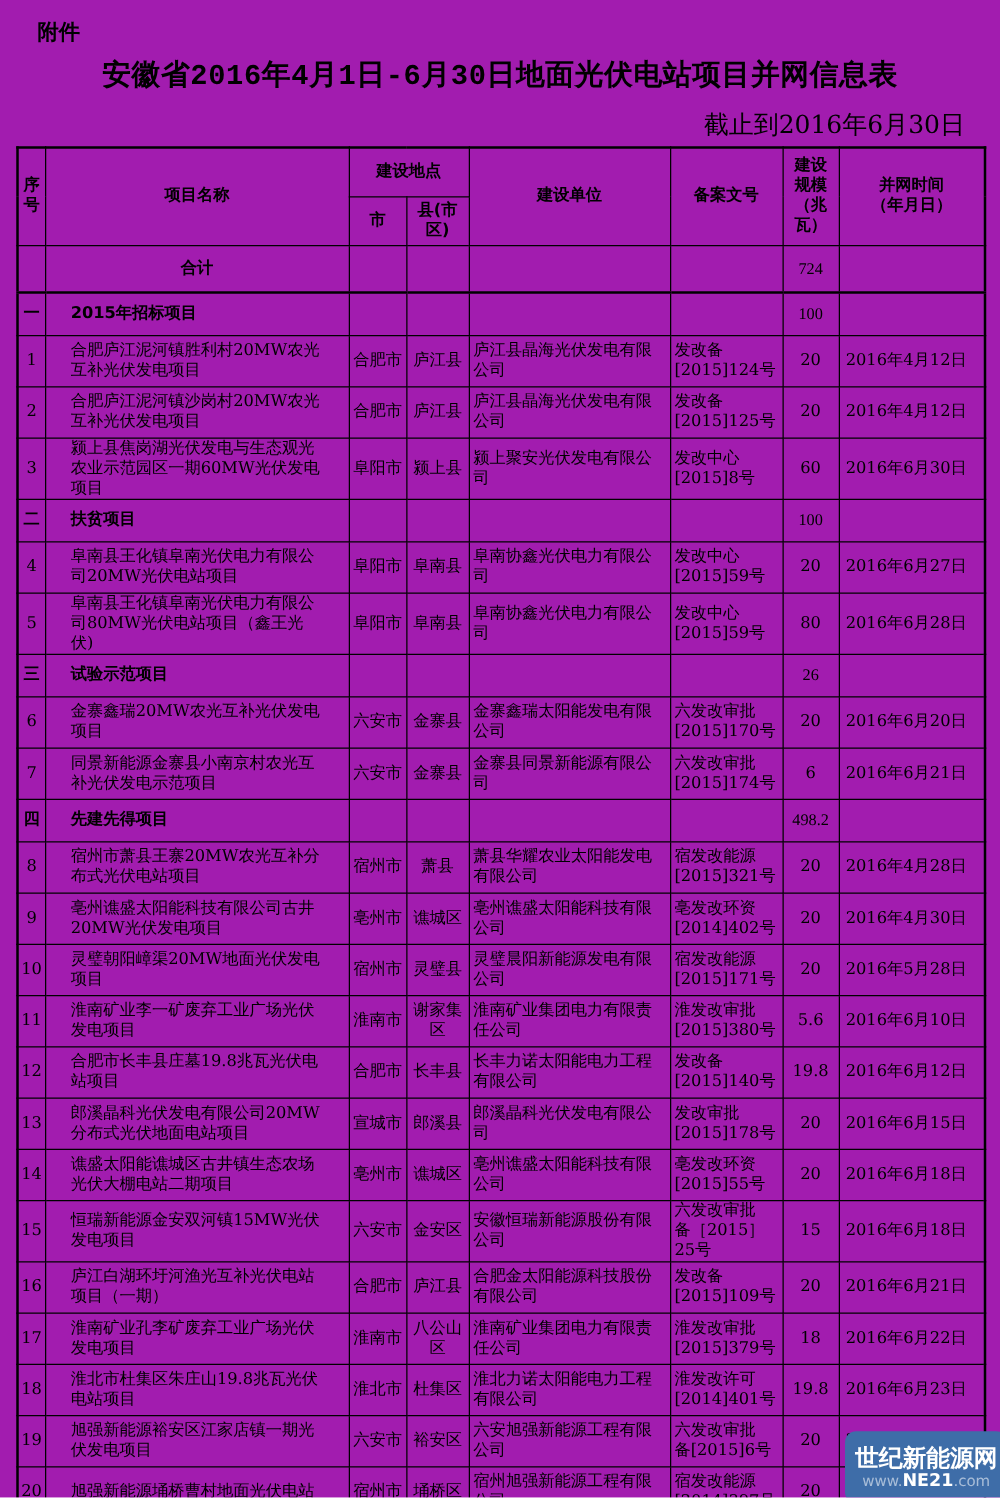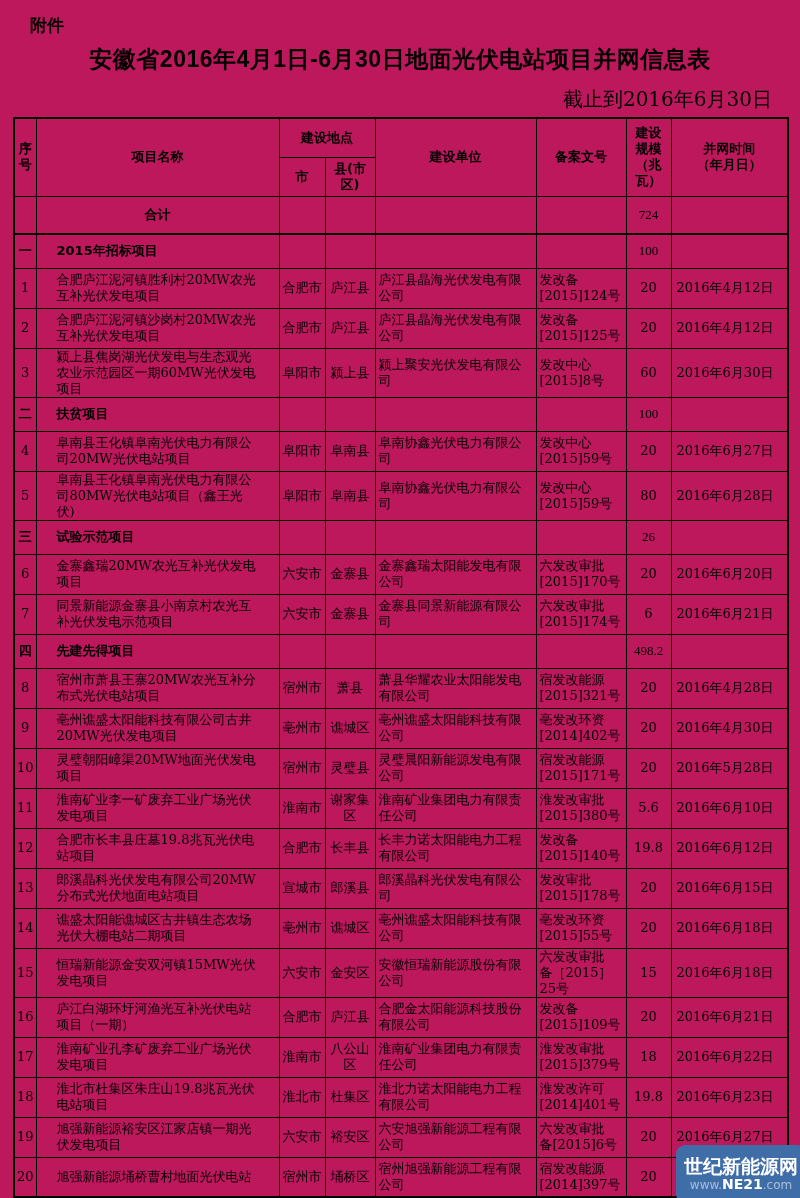--- a/index.html
+++ b/index.html
@@ -1,31 +1,31 @@
 <!DOCTYPE html>
 <html><head>
 <meta charset="utf-8">
 <style>
   * { margin:0; padding:0; box-sizing:border-box; }
   html,body { background:#ffffff; }
   .page {
     position:relative; width:800px; height:1198px;
-    background:#be185d; overflow:hidden;
+    background:#a21caf; overflow:hidden;
     font-family:"DejaVu Serif","Liberation Serif",serif;
     color:#000;
   }
   .attachment {
     position:absolute; left:30px; top:14px;
     font-family:"DejaVu Sans","Liberation Sans",sans-serif;
     font-weight:bold; font-size:17px;
   }
   .doc-title {
     position:absolute; left:0; top:44px; width:800px;
     text-align:center;
-    font-family:Liberation Sans, sans-serif;
+    font-family:Liberation Mono, monospace;
     font-weight:bold; font-size:23px; letter-spacing:0.5px;
   }
   .as-of {
     position:absolute; right:28px; top:86px;
     font-size:20px;
   }
   table.grid {
     position:absolute; left:13px; top:117px;
     width:774px; border-collapse:collapse; table-layout:fixed;
     border:2px solid #000;
@@ -42,21 +42,21 @@
     font-weight:bold; text-align:center; white-space:pre-line;
   }
   .cellbox {
     display:flex; align-items:center; height:100%;
     overflow:hidden; white-space:pre-line; word-break:break-all;
     padding:0 3px;
   }
   .c-center .cellbox { justify-content:center; text-align:center; padding:0 1px; }
   .c-left .cellbox { justify-content:flex-start; text-align:left; }
   td.c-name .cellbox { padding:0 20px; }
-  td.c-date .cellbox { white-space:nowrap; padding:0 5px; }
+  td.c-date .cellbox { white-space:nowrap; padding:12px 5px; }
   tr.r-item { height:40px; }
   tr.r-item td { height:40px; }
   tr.r-section { height:34px; }
   tr.r-section td {
     font-family:"DejaVu Sans","Liberation Sans",sans-serif;
     font-weight:bold;
   }
   tr.r-section td.c-scale, tr.r-total td.c-scale {
     font-family:Liberation Serif, serif; font-weight:normal;
   }

